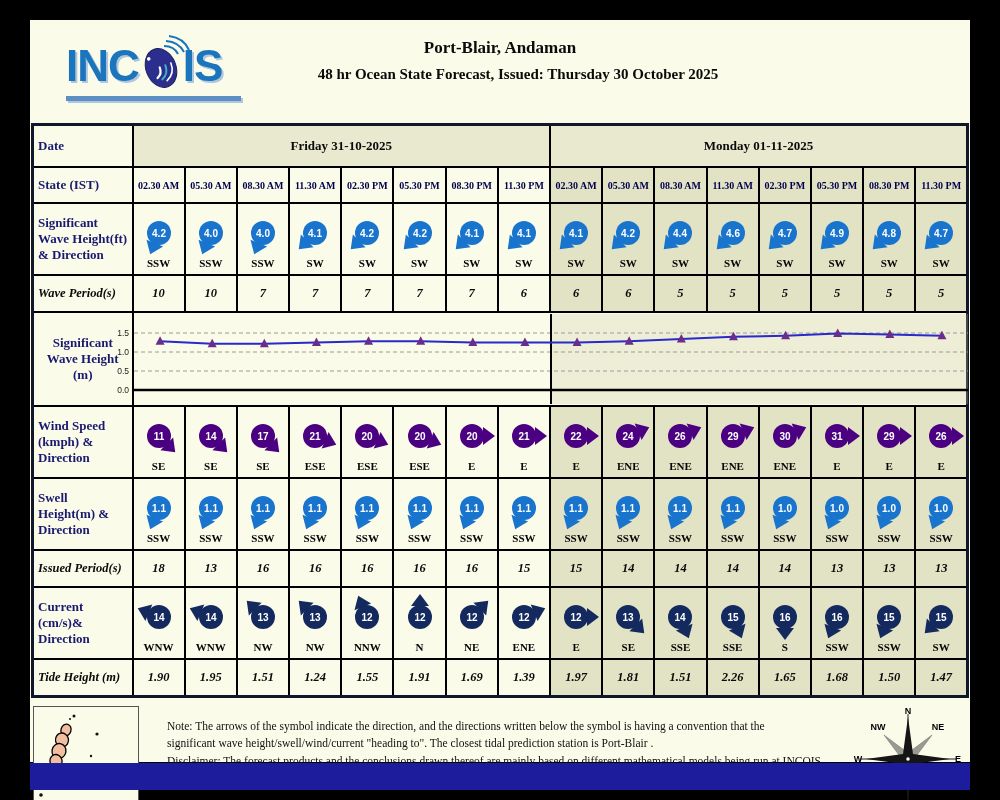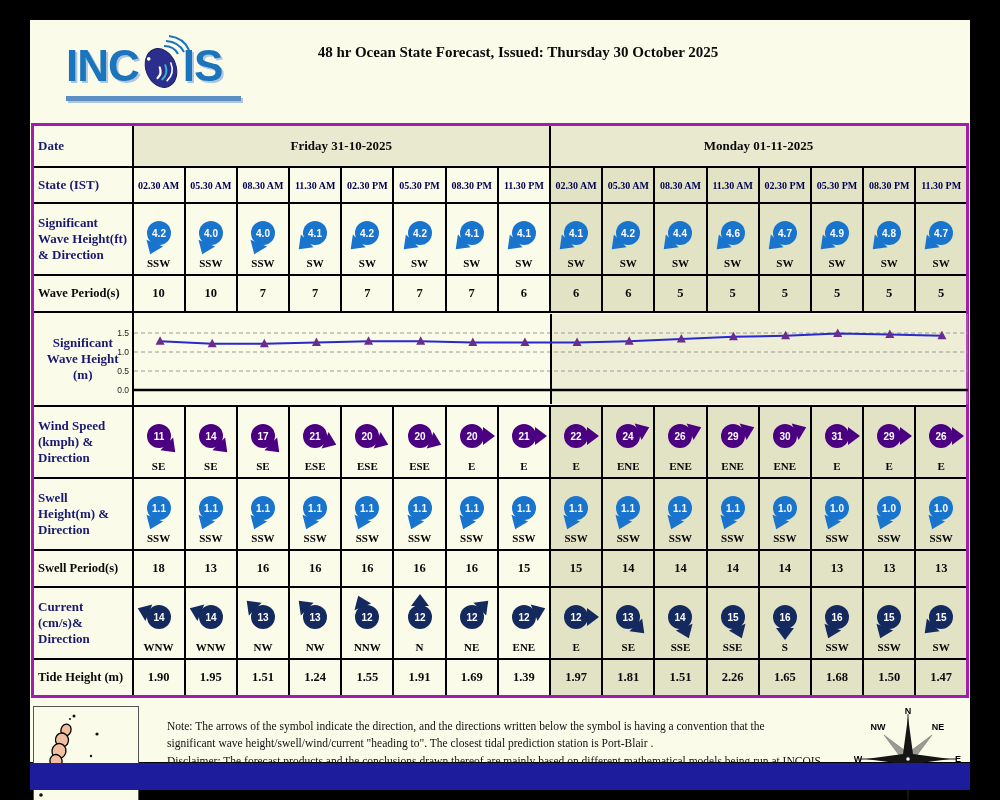--- a/index.html
+++ b/index.html
@@ -11,30 +11,30 @@
   .logo{position:absolute;left:36px;top:18px;width:175px;}
   .logo-row{display:flex;align-items:center;}
   .logo-txt{font-family:"Liberation Sans",sans-serif;font-weight:bold;font-size:44px;
             color:#1B75BC;letter-spacing:-1px;line-height:1;text-shadow:2px 2px 0 #AFC6DE;}
   .logo-bar{height:5px;background:#5E8FC4;margin-top:2px;box-shadow:2px 2px 0 #AFC6DE;}
   .titles{text-align:center;padding-top:16px;}
   .t1{font-size:22px;font-weight:bold;color:#0a0a0a;}
   .t2{font-size:17px;font-weight:bold;color:#0a0a0a;margin-top:2px;}
   .t3{font-size:15px;font-weight:bold;color:#0a0a0a;margin-top:8px;padding-left:36px;}
   
-  table{width:938px;table-layout:fixed;border-collapse:collapse;border:3px solid #a21caf;margin-left:1px;}
+  table{width:938px;table-layout:fixed;border-collapse:collapse;border:3px solid #0f172a;margin-left:1px;}
   td{border:2px solid #000;padding:0;text-align:center;vertical-align:middle;}
   td.lbl{text-align:left;padding:2px 4px;font-weight:bold;font-size:13px;color:#191970;background:#FBFBEA;}
   td.lbl-center{text-align:center;}
   .banner{background:#E9E9D0;font-weight:bold;font-size:13px;color:#0a0a0a;height:40px;}
   .time-cell{font-weight:bold;font-size:10px;color:#00004d;background:#FBFBEA;height:34px;}
   td.sat{background:#E2E2C4;}
   tr.r-icons td{height:66px;background:#FBFBEA;}
   tr.r-icons td.sat{background:#E2E2C4;}
-  tr.r-num td{height:31px;font-weight:bold;font-size:12.5px;color:#0a0a0a;background:#FBFBEA;}
+  tr.r-num td{height:31px;font-weight:bold;font-size:12.5px;color:#0a0a0a;background:#FBFBEA;font-style:italic;}
   tr.r-num td.sat{background:#E2E2C4;}
   .chart-cell{background:#FBFBEA;position:relative;height:92px;}
   .chart-cell svg{overflow:visible;display:block;}
   .dir-icon{display:block;margin:1px auto 0 auto;overflow:visible;}
   .icon-num{fill:#fff;font-weight:bold;font-size:10px;font-family:"Liberation Sans",sans-serif;}
   .dir-lbl{font-weight:bold;font-size:11px;color:#050505;margin-top:-2px;}
   
   .footer{display:flex;align-items:flex-start;padding-top:8px;}
   .map-box{width:104px;height:98px;border:1px solid #555;background:#FBFBEA;margin-left:3px;flex:none;}
   .note{flex:1;padding:12px 6px 0 28px;font-size:11.5px;line-height:1.5;color:#101010;}
@@ -60,20 +60,21 @@
           </g>
           <path d="M28 8 q10 0 14 8" fill="none" stroke="#1B75BC" stroke-width="2"></path>
           <path d="M30 3 q13 1 18 11" fill="none" stroke="#1B75BC" stroke-width="2"></path>
           <path d="M33 -2 q15 2 20 14" fill="none" stroke="#1B75BC" stroke-width="2"></path>
         </svg>
         <span class="logo-txt">IS</span>
       </div>
       <div class="logo-bar"></div>
     </div>
     <div class="titles">
+      <div class="t2">Port-Blair, Andaman</div>
       <div class="t3">48 hr Ocean State Forecast, Issued: Thursday 30 October 2025</div>
     </div>
   </div>
 
   <table>
     <colgroup>
         <col style="width:100px">
       </colgroup>
     <tbody>
         <tr>
@@ -684,21 +685,21 @@
       <line x1="23" y1="22" x2="38" y2="22" stroke="#1874CD" stroke-width="7"></line>
       <polygon points="34,13 46,22 34,31" fill="#1874CD"></polygon>
     </g>
     <circle cx="23" cy="22" r="12" fill="#1874CD"></circle>
     <text x="23" y="25.5" text-anchor="middle" class="icon-num">1.0</text>
   </svg>
             <div class="dir-lbl">SSW</div>
           </td>
         </tr>
     <tr class="r-num">
-      <td class="lbl">Swell Period(s)</td>
+      <td class="lbl">Issued Period(s)</td>
     <td>18</td>
           <td>13</td>
           <td>16</td>
           <td>16</td>
           <td>16</td>
           <td>16</td>
           <td>16</td>
           <td>15</td>
           <td class="sat">15</td>
           <td class="sat">14</td>

